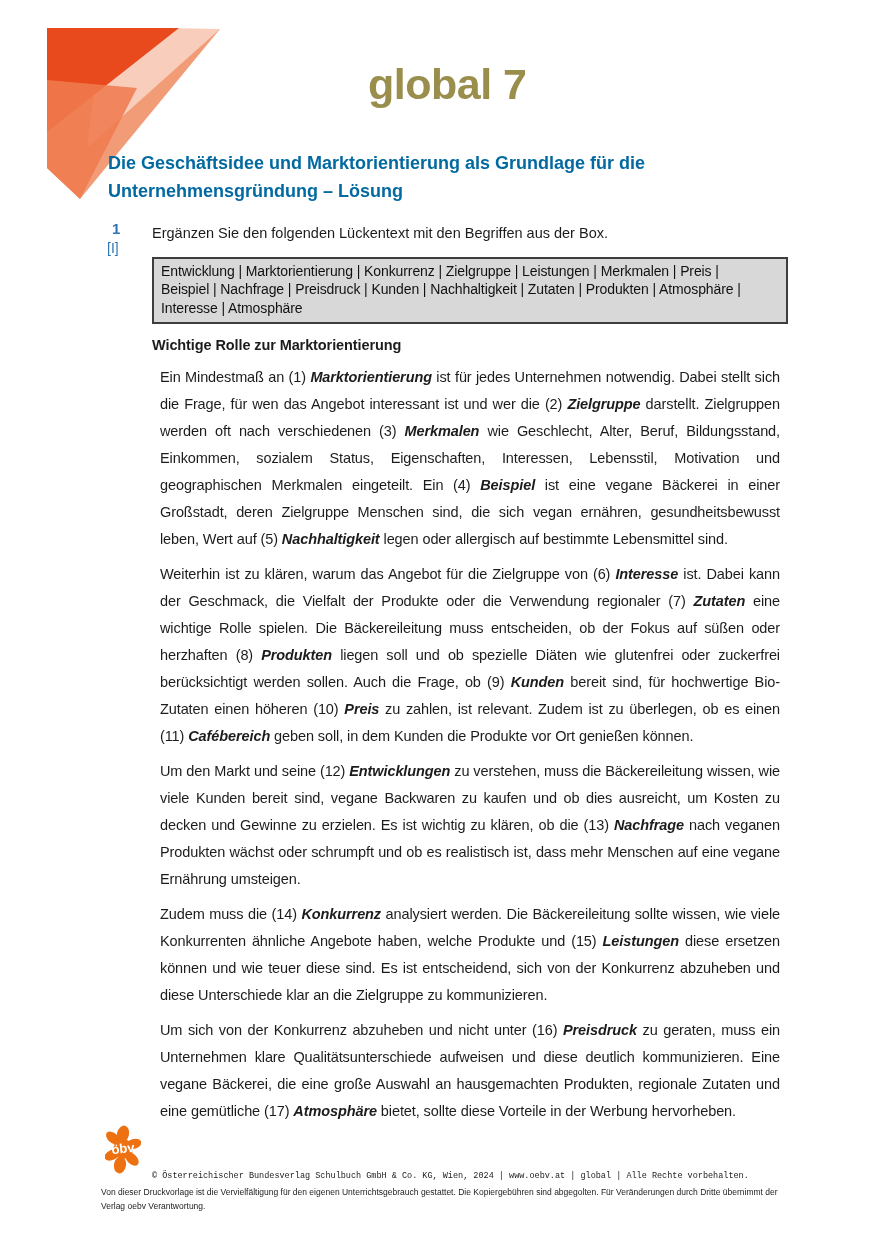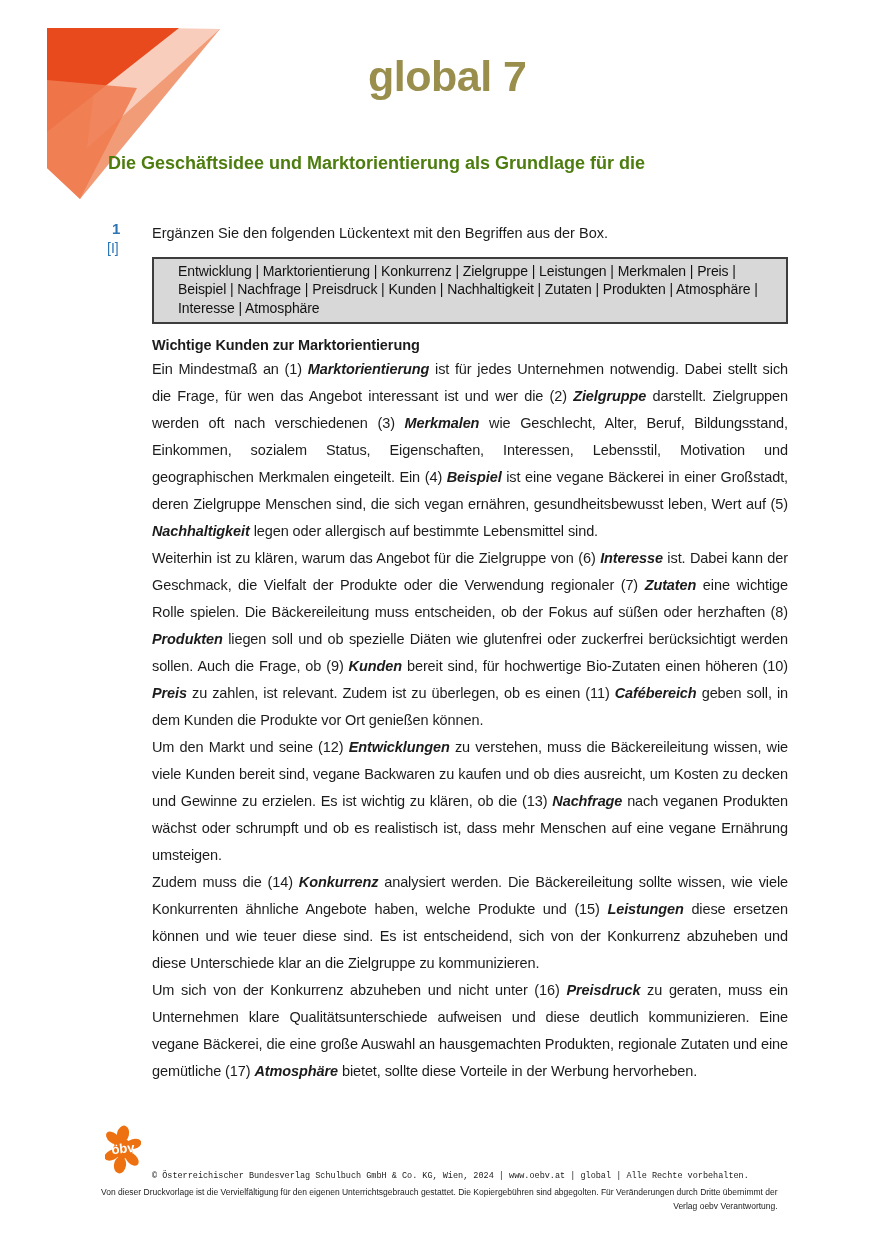--- a/index.html
+++ b/index.html
@@ -4,85 +4,86 @@
 <style>
   html,body { margin:0; padding:0; background:#ffffff; }
   .page {
     position:relative; width:890px; height:1259px; background:#ffffff;
     font-family:"Liberation Sans", sans-serif; color:#1c1c1c; overflow:hidden;
   }
 
   
   .logo { position:absolute; left:47px; top:28px; }
   .brand {
-    position:absolute; left:368px; top:52px;
+    position:absolute; left:368px; top:60px;
     font-size:43px; font-weight:bold; color:#9a8e4c; letter-spacing:-0.5px;
   }
   .doc-title {
     position:absolute; left:108px; top:149px; width:640px;
-    font-size:18px; font-weight:bold; color:#4d7c0f; line-height:28px;
+    font-size:18px; font-weight:bold; color:#0369a1; line-height:28px;
   }
 
   
   .task-num   { position:absolute; left:112px; top:220px; color:#2e75b6; font-weight:bold; font-size:15px; }
   .task-marker{ position:absolute; left:107px; top:240px; color:#2e75b6; font-size:14px; }
   .task-instruction { position:absolute; left:152px; top:225px; font-size:14.5px; color:#1c1c1c; }
 
   
   .word-box {
     position:absolute; left:152px; top:257px; width:636px; box-sizing:border-box;
     background:#d8d8d8; border:2px solid #3d3d3d; padding:3px 7px 5px 7px;
     font-size:14px; line-height:18.3px; color:#111; letter-spacing:-0.1px;
   }
-  .word-box div { white-space:nowrap;margin-left:17px; }
+  .word-box div { white-space:nowrap; }
 
   
   .body-block { position:absolute; left:152px; top:334px; width:636px; font-size:14.5px; letter-spacing:-0.1px; }
   .body-heading { font-weight:bold; line-height:22px; }
-  .para { text-align:justify; line-height:27px; margin:0; }
+  .para { text-align:justify; line-height:27px; margin:8px; }
   .answer { font-weight:bold; font-style:italic; }
 
   
   .footer-logo { position:absolute; left:105px; top:1124px; }
   .footer-copyright { position:absolute; left:152px; top:1171px; font-size:8.5px; color:#222; white-space:nowrap;font-family:Liberation Mono, monospace; }
-  .footer-notice { position:absolute; left:101px; top:1185px; font-size:8.5px; color:#222; line-height:14px;text-align:right; }
+  .footer-notice { position:absolute; left:101px; top:1185px; font-size:8.5px; color:#222; line-height:14px; }
   .footer-notice div { white-space:nowrap; }
 </style>
 </head>
 <body>
 
 <div class="page">
 
   <div class="logo">
     <svg width="173" height="172" viewBox="0 0 173 172">
       <polygon points="0,0 173,1 33,171 0,140" fill="#f29b77"></polygon>
       <polygon points="55,0 173,1 40,120" fill="#f9cdbb"></polygon>
       <polygon points="0,0 132,0 0,104" fill="#e8491d"></polygon>
       <polygon points="0,52 90,60 33,171 0,140" fill="#ef7b50" opacity="0.88"></polygon>
     </svg>
   </div>
 
   <div class="brand">global 7</div>
 
   <div class="doc-title">
     <div>Die Geschäftsidee und Marktorientierung als Grundlage für die</div>
+    <div>Unternehmensgründung – Lösung</div>
   </div>
 
   <div class="task-num">1</div>
   <div class="task-marker">[I]</div>
   <div class="task-instruction">Ergänzen Sie den folgenden Lückentext mit den Begriffen aus der Box.</div>
 
   <div class="word-box">
       <div>Entwicklung | Marktorientierung | Konkurrenz | Zielgruppe | Leistungen | Merkmalen | Preis |</div>
       <div>Beispiel | Nachfrage | Preisdruck | Kunden | Nachhaltigkeit | Zutaten | Produkten | Atmosphäre |</div>
       <div>Interesse | Atmosphäre</div>
     </div>
 
   <div class="body-block">
-    <div class="body-heading">Wichtige Kunden zur Marktorientierung</div>
+    <div class="body-heading">Wichtige Rolle zur Marktorientierung</div>
     <div>
         <div class="para"><span>Ein Mindestmaß an (1) </span><span class="answer">Marktorientierung</span><span> ist für jedes Unternehmen notwendig. Dabei stellt sich die Frage, für wen das Angebot interessant ist und wer die (2) </span><span class="answer">Zielgruppe</span><span> darstellt. Zielgruppen werden oft nach verschiedenen (3) </span><span class="answer">Merkmalen</span><span> wie Geschlecht, Alter, Beruf, Bildungsstand, Einkommen, sozialem Status, Eigenschaften, Interessen, Lebensstil, Motivation und geographischen Merkmalen eingeteilt. Ein (4) </span><span class="answer">Beispiel</span><span> ist eine vegane Bäckerei in einer Großstadt, deren Zielgruppe Menschen sind, die sich vegan ernähren, gesundheitsbewusst leben, Wert auf (5) </span><span class="answer">Nachhaltigkeit</span><span> legen oder allergisch auf bestimmte Lebensmittel sind.</span></div>
         <div class="para"><span>Weiterhin ist zu klären, warum das Angebot für die Zielgruppe von (6) </span><span class="answer">Interesse</span><span> ist. Dabei kann der Geschmack, die Vielfalt der Produkte oder die Verwendung regionaler (7) </span><span class="answer">Zutaten</span><span> eine wichtige Rolle spielen. Die Bäckereileitung muss entscheiden, ob der Fokus auf süßen oder herzhaften (8) </span><span class="answer">Produkten</span><span> liegen soll und ob spezielle Diäten wie glutenfrei oder zuckerfrei berücksichtigt werden sollen. Auch die Frage, ob (9) </span><span class="answer">Kunden</span><span> bereit sind, für hochwertige Bio-Zutaten einen höheren (10) </span><span class="answer">Preis</span><span> zu zahlen, ist relevant. Zudem ist zu überlegen, ob es einen (11) </span><span class="answer">Cafébereich</span><span> geben soll, in dem Kunden die Produkte vor Ort genießen können.</span></div>
         <div class="para"><span>Um den Markt und seine (12) </span><span class="answer">Entwicklungen</span><span> zu verstehen, muss die Bäckereileitung wissen, wie viele Kunden bereit sind, vegane Backwaren zu kaufen und ob dies ausreicht, um Kosten zu decken und Gewinne zu erzielen. Es ist wichtig zu klären, ob die (13) </span><span class="answer">Nachfrage</span><span> nach veganen Produkten wächst oder schrumpft und ob es realistisch ist, dass mehr Menschen auf eine vegane Ernährung umsteigen.</span></div>
         <div class="para"><span>Zudem muss die (14) </span><span class="answer">Konkurrenz</span><span> analysiert werden. Die Bäckereileitung sollte wissen, wie viele Konkurrenten ähnliche Angebote haben, welche Produkte und (15) </span><span class="answer">Leistungen</span><span> diese ersetzen können und wie teuer diese sind. Es ist entscheidend, sich von der Konkurrenz abzuheben und diese Unterschiede klar an die Zielgruppe zu kommunizieren.</span></div>
         <div class="para"><span>Um sich von der Konkurrenz abzuheben und nicht unter (16) </span><span class="answer">Preisdruck</span><span> zu geraten, muss ein Unternehmen klare Qualitätsunterschiede aufweisen und diese deutlich kommunizieren. Eine vegane Bäckerei, die eine große Auswahl an hausgemachten Produkten, regionale Zutaten und eine gemütliche (17) </span><span class="answer">Atmosphäre</span><span> bietet, sollte diese Vorteile in der Werbung hervorheben.</span></div>
       </div>
   </div>
 
   <div class="footer-logo">

